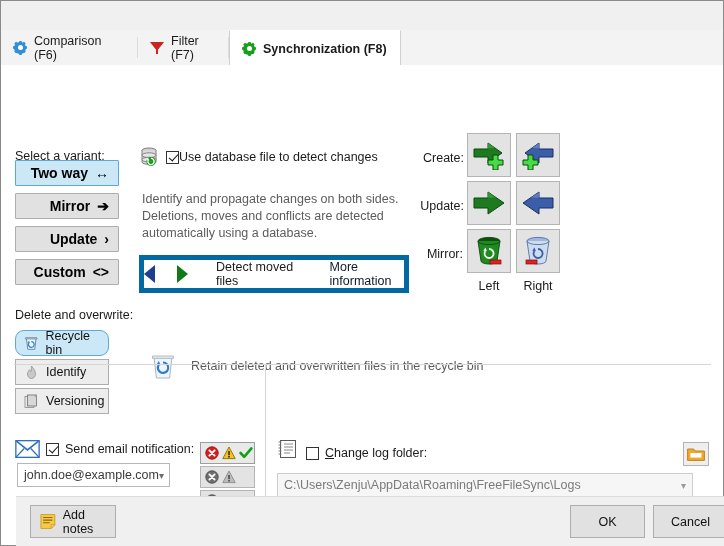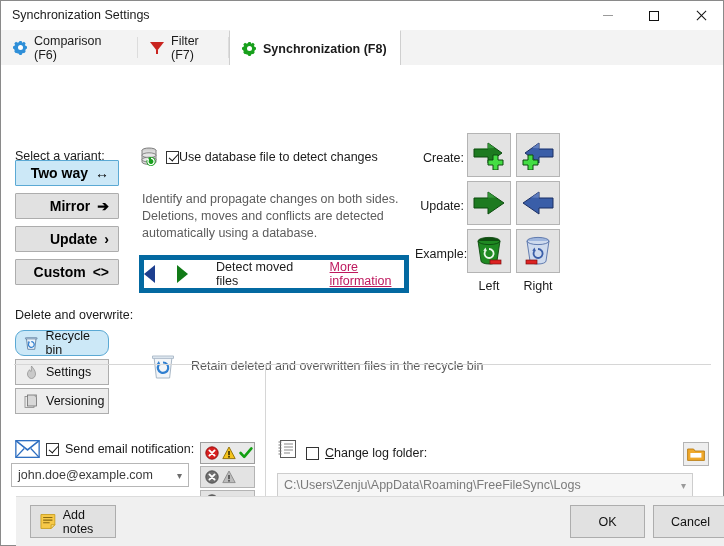--- a/index.html
+++ b/index.html
@@ -56,21 +56,21 @@
 
   
   .desc-box{position:absolute;left:138px;top:76px;width:272px;height:160px;}
   .db-ico{position:absolute;left:0px;top:6px;width:20px;height:20px;}
   .cbx{width:13px;height:13px;border:1px solid #333;background:#fff;box-sizing:border-box;display:inline-block;position:relative;vertical-align:-2px;}
   .cbx.on:after{content:"";position:absolute;left:3.5px;top:0.5px;width:4px;height:8px;border:solid #111;border-width:0 1.6px 1.6px 0;transform:rotate(42deg);}
   .desc-text{position:absolute;left:3px;top:50px;width:262px;line-height:17px;font-size:12.5px;color:#5c5c5c;}
   .moved-box{position:absolute;left:0px;top:114px;width:270px;height:38px;border:5px solid #0369a1;box-sizing:border-box;display:flex;align-items:center;padding-left:0;gap:24px;}
   .arr-l{width:0;height:0;border-top:9px solid transparent;border-bottom:9px solid transparent;border-right:11px solid #1d3f8f;}
   .arr-r{width:0;height:0;border-top:9px solid transparent;border-bottom:9px solid transparent;border-left:11px solid #117a17;}
-  .lnk{color:#be185d;text-decoration:underline;cursor:pointer;}
+  .lnk{color:#0f172a;cursor:pointer;}
 
   
   .actgrid{position:absolute;left:420px;top:68px;}
   .act-row-lbl{position:absolute;font-size:12.5px;color:#1b1b1b;text-align:right;width:48px;}
   .actbtn{position:absolute;width:44px;height:44px;border:1px solid #b4b4b4;background:#e3e3e3;box-sizing:border-box;
           display:flex;align-items:center;justify-content:center;}
   .colfoot{position:absolute;font-size:12.5px;color:#1b1b1b;text-align:center;width:44px;}
 
   
   .obtn{position:absolute;left:14px;width:94px;height:26px;box-sizing:border-box;border:1px solid #adadad;background:#ededed;
@@ -103,34 +103,20 @@
        display:flex;align-items:center;justify-content:center;}
   .notesbtn{display:flex;align-items:center;gap:7px;justify-content:flex-start;padding-left:9px;}
   .grip{position:absolute;right:3px;bottom:3px;width:9px;height:9px;}
   .grip i{position:absolute;width:2px;height:2px;background:#b0b0b0;}
 </style>
 </head>
 <body>
 
 <div class="win">
 
-  <div class="titlebar">
-    <div class="title-text">Synchronization Settings</div>
-    <div class="win-btns">
-      <div class="win-btn">
-          <span class="glyph-min"></span>
-        </div>
-      <div class="win-btn">
-          <span class="glyph-max"></span>
-        </div>
-      <div class="win-btn close">
-          <span class="glyph-close"></span>
-        </div>
-    </div>
-  </div>
 
   <div class="tabstrip">
     <div class="tab" style="left:0;width:136px;">
       <span class="gear">
         <u style="background:#2f8fd8;" class="v"></u>
           <u style="background:#2f8fd8;"></u>
         <u style="background:#2f8fd8;" class="d1"></u>
           <u style="background:#2f8fd8;" class="d2"></u>
         <i style="background:#2f8fd8;"></i>
           <b></b>
@@ -196,21 +182,21 @@
         <span class="arr-l"></span>
         <span class="arr-r" style="margin-left:-2px;"></span>
         <span class="lbl" style="margin-left:4px;">Detect moved files</span>
         <span class="lnk" style="margin-left:8px;">More information</span>
       </div>
     </div>
 
     <div class="actgrid">
       <div class="act-row-lbl" style="left:-5px;top:18px;">Create:</div>
       <div class="act-row-lbl" style="left:-10px;top:66px;width:53px;">Update:</div>
-      <div class="act-row-lbl" style="left:-6px;top:114px;">Example:</div>
+      <div class="act-row-lbl" style="left:-6px;top:114px;">Mirror:</div>
 
       <div class="actbtn" style="left:46px;top:0;">
         <svg width="34" height="30" viewBox="0 0 34 30">
           <path d="M2 9 h14 V3 l14 10 l-14 10 v-6 H2 z" fill="#1d7a20" stroke="#0c4a0e" stroke-width="1"></path>
           <path d="M2 9 h14 V3 l7 5 z" fill="#3da341" opacity="0.8"></path>
           <path d="M16 20 h5 v-5 h5 v5 h5 v5 h-5 v5 h-5 v-5 h-5 z" fill="#44dd44" stroke="#0c4a0e" stroke-width="1"></path>
         </svg>
       </div>
 
       <div class="actbtn" style="left:95px;top:0;">
@@ -268,21 +254,21 @@
         <path d="M1.5 1.6 h12 v1.2 h-12 z" fill="#cfe2f2" stroke="#5c7b9c" stroke-width="0.7"></path>
         <path d="M7.5 5.5 a3 3 0 1 1 -2.4 1.3" fill="none" stroke="#2f7fd0" stroke-width="1.3"></path>
         <path d="M5.1 4.6 l1.1 2.4 l-2.5 -0.3 z" fill="#2f7fd0"></path>
       </svg>
       <span>Recycle bin</span>
     </div>
     <div class="obtn" style="top:294px;">
       <svg width="15" height="15" viewBox="0 0 15 15">
         <path d="M7.5 1 C9.6 4 11.5 5.5 11.5 9 a4 4.5 0 0 1 -8 0 c0 -2 1.2 -3.2 2 -4.3 c0.5 1.3 1 1.6 1.6 1.8 C7.8 4.6 7 3 7.5 1 z" fill="#c9c9c9" stroke="#8a8a8a" stroke-width="0.7"></path>
       </svg>
-      <span>Settings</span>
+      <span>Identify</span>
     </div>
     <div class="obtn" style="top:323px;">
       <svg width="15" height="15" viewBox="0 0 15 15">
         <rect x="1" y="2.5" width="9" height="11" fill="#eaeaea" stroke="#8a8a8a" stroke-width="0.8"></rect>
         <rect x="3.5" y="1" width="9" height="11" fill="#d8d8d8" stroke="#6f6f6f" stroke-width="0.8"></rect>
         <path d="M9.5 1 h3 v3 z" fill="#9f9f9f"></path>
       </svg>
       <span>Versioning</span>
     </div>
     <svg style="position:absolute;left:149px;top:287px;" width="26" height="28" viewBox="0 0 26 28">
@@ -337,21 +323,21 @@
 
     <svg class="mail-ico" viewBox="0 0 26 19">
       <rect x="0.7" y="0.7" width="24.6" height="17.6" fill="#ffffff" stroke="#2f6fc1" stroke-width="1.4"></rect>
       <path d="M0.7 0.7 L13 10.5 L25.3 0.7" fill="none" stroke="#2f6fc1" stroke-width="1.6"></path>
       <path d="M0.7 18.3 L9.5 9 M25.3 18.3 L16.5 9" fill="none" stroke="#2f6fc1" stroke-width="1.4"></path>
     </svg>
     <div style="position:absolute;left:45px;top:377px;display:flex;align-items:center;gap:6px;">
       <span class="cbx on"></span>
       <span class="lbl">Send email notification:</span>
     </div>
-    <div class="combo" style="left:10px;top:398px;width:178px;">
+    <div class="combo" style="left:16px;top:398px;width:153px;">
       <span>john.doe@example.com</span>
       <span class="chev">▾</span>
     </div>
 
     <div class="sbtn sel" style="left:199px;top:377px;width:55px;">
       <svg width="14" height="14" viewBox="0 0 14 14">
         <circle cx="7" cy="7" r="6.2" fill="#d81f1f" stroke="#8d0d0d" stroke-width="0.9"></circle>
         <path d="M4.4 4.4 L9.6 9.6 M9.6 4.4 L4.4 9.6" stroke="#fff" stroke-width="1.9" stroke-linecap="round"></path>
       </svg>
       <svg width="14" height="14" viewBox="0 0 14 14">

